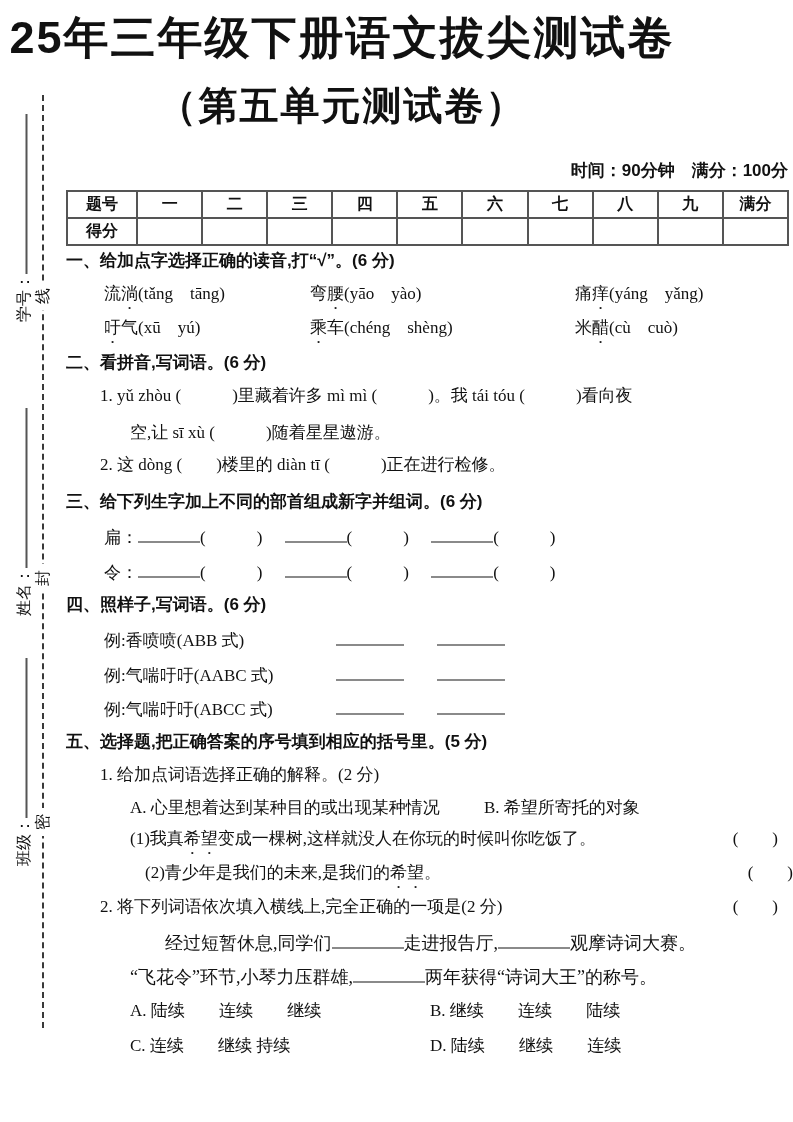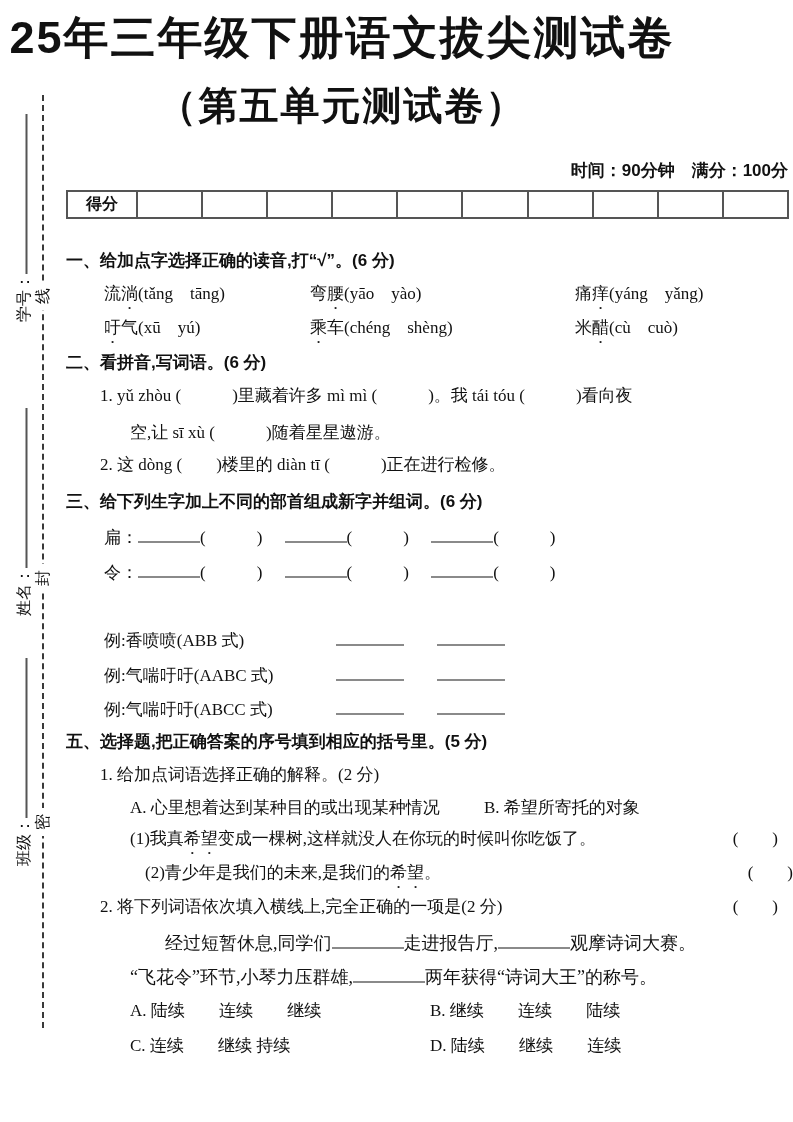--- a/index.html
+++ b/index.html
@@ -50,20 +50,33 @@
   <div class="abs v-rot seal-char" style="left:43px;top:296px;">线</div>
   <div class="abs v-rot seal-char" style="left:43px;top:578px;">封</div>
   <div class="abs v-rot seal-char" style="left:43px;top:822px;">密</div>
 
   <table class="score abs" style="left:66px;top:190px;width:723px;">
     <colgroup>
         <col style="width:70px">
         <col span="10" style="width:65px">
       </colgroup>
     <tbody>
+        <tr>
+      <td>题号</td>
+      <td>一</td>
+      <td>二</td>
+      <td>三</td>
+      <td>四</td>
+      <td>五</td>
+      <td>六</td>
+      <td>七</td>
+      <td>八</td>
+      <td>九</td>
+      <td>满分</td>
+    </tr>
     <tr>
       <td>得分</td>
       <td></td>
           <td></td>
       <td></td>
           <td></td>
       <td></td>
           <td></td>
       <td></td>
           <td></td>
@@ -103,20 +116,21 @@
     <span>扁：</span><span class="blank" style="width:62px"></span><span>(　　　)</span>
     <span style="margin-left:18px"><span class="blank" style="width:62px"></span><span>(　　　)</span></span>
     <span style="margin-left:18px"><span class="blank" style="width:62px"></span><span>(　　　)</span></span>
   </div>
   <div class="abs body-t" style="left:104px;top:559px;">
     <span>令：</span><span class="blank" style="width:62px"></span><span>(　　　)</span>
     <span style="margin-left:18px"><span class="blank" style="width:62px"></span><span>(　　　)</span></span>
     <span style="margin-left:18px"><span class="blank" style="width:62px"></span><span>(　　　)</span></span>
   </div>
 
+  <div class="abs hei sect" style="left:66px;top:593px;">四、照样子,写词语。(6 分)</div>
   <div class="abs body-t" style="left:104px;top:627px;">
     <span style="display:inline-block;width:228px;">例:香喷喷(ABB 式)</span>
     <span class="blank" style="width:68px"></span>
     <span class="blank" style="width:68px;margin-left:28px"></span>
   </div>
   <div class="abs body-t" style="left:104px;top:662px;">
     <span style="display:inline-block;width:228px;">例:气喘吁吁(AABC 式)</span>
     <span class="blank" style="width:68px"></span>
     <span class="blank" style="width:68px;margin-left:28px"></span>
   </div>

